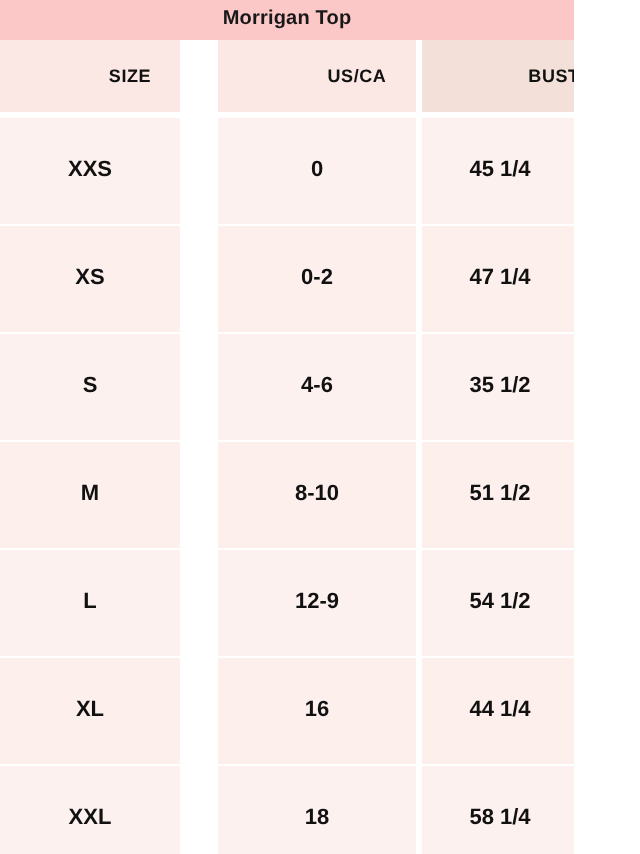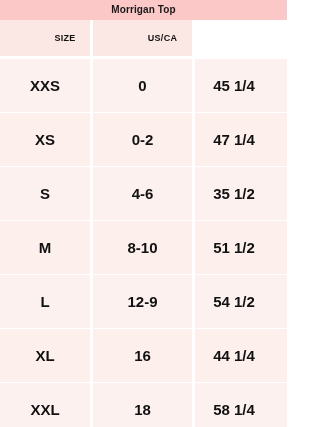--- a/index.html
+++ b/index.html
@@ -47,32 +47,32 @@
     width: 287px;
     flex: 0 0 auto;
     background: #ffffff;
   }
 
   .cell {
     display: flex;
     align-items: center;
     justify-content: center;
     box-sizing: border-box;
-    font-size: 15px;
+    font-size: 11px;
     font-weight: bold;
     color: #111111;
     line-height: 1;
     overflow: hidden;
     white-space: nowrap;
   }
 
   
   .col-size { width: 90px;  flex: 0 0 90px; }
   .col-gap  { width: 3px;   flex: 0 0 3px; background: #ffffff; }
-  .col-usca { width: 99px;  flex: 0 0 99px; }
+  .col-usca { width: 99px;  flex: 0 0 99px; margin-left: 16px; }
   .col-bust { width: 92px;  flex: 0 0 92px; }
 
   
   .header-row { height: 36px; flex: 0 0 36px; }
   .header-row .col-size,
   .header-row .col-usca { background: #fbe7e3; }
   .header-row .col-bust { background: #f2e0d9; }
   .header-row .cell {
     font-size: 9px;
     letter-spacing: 0.3px;
@@ -117,20 +117,21 @@
 
   <div class="title-bar">
     <span class="title-text">Morrigan Top</span>
   </div>
 
   <div class="row header-row">
     <div class="cell col-size">SIZE</div>
     <div class="col-gap"></div>
     <div class="cell col-usca">US/CA</div>
     <div class="col-gap"></div>
+    <div class="cell col-bust">BUST</div>
   </div>
 
   <div class="hsep"></div>
 
   <div class="row data-row">
     <div class="cell col-size">XXS</div>
     <div class="col-gap"></div>
     <div class="cell col-usca">0</div>
     <div class="col-gap"></div>
     <div class="cell col-bust">45 1/4</div>

